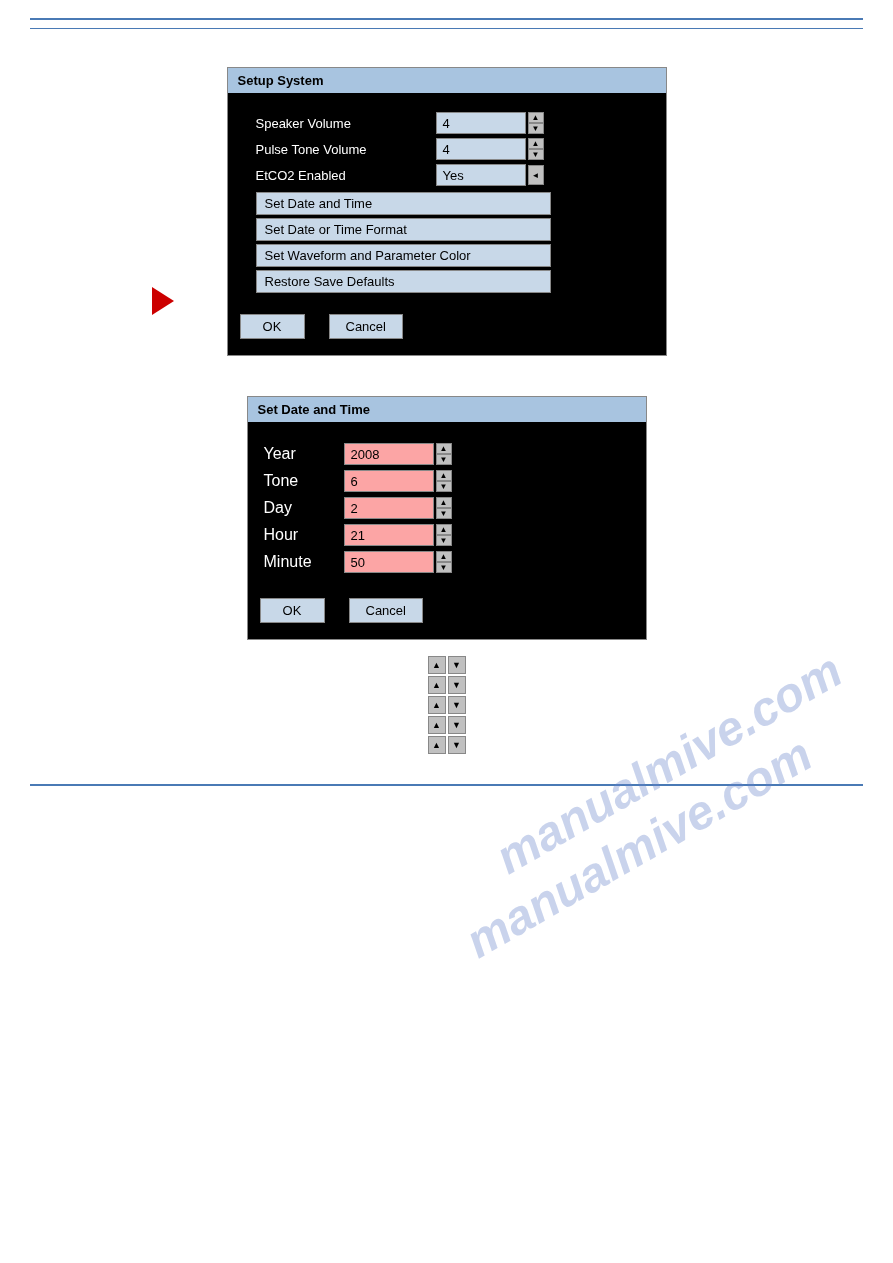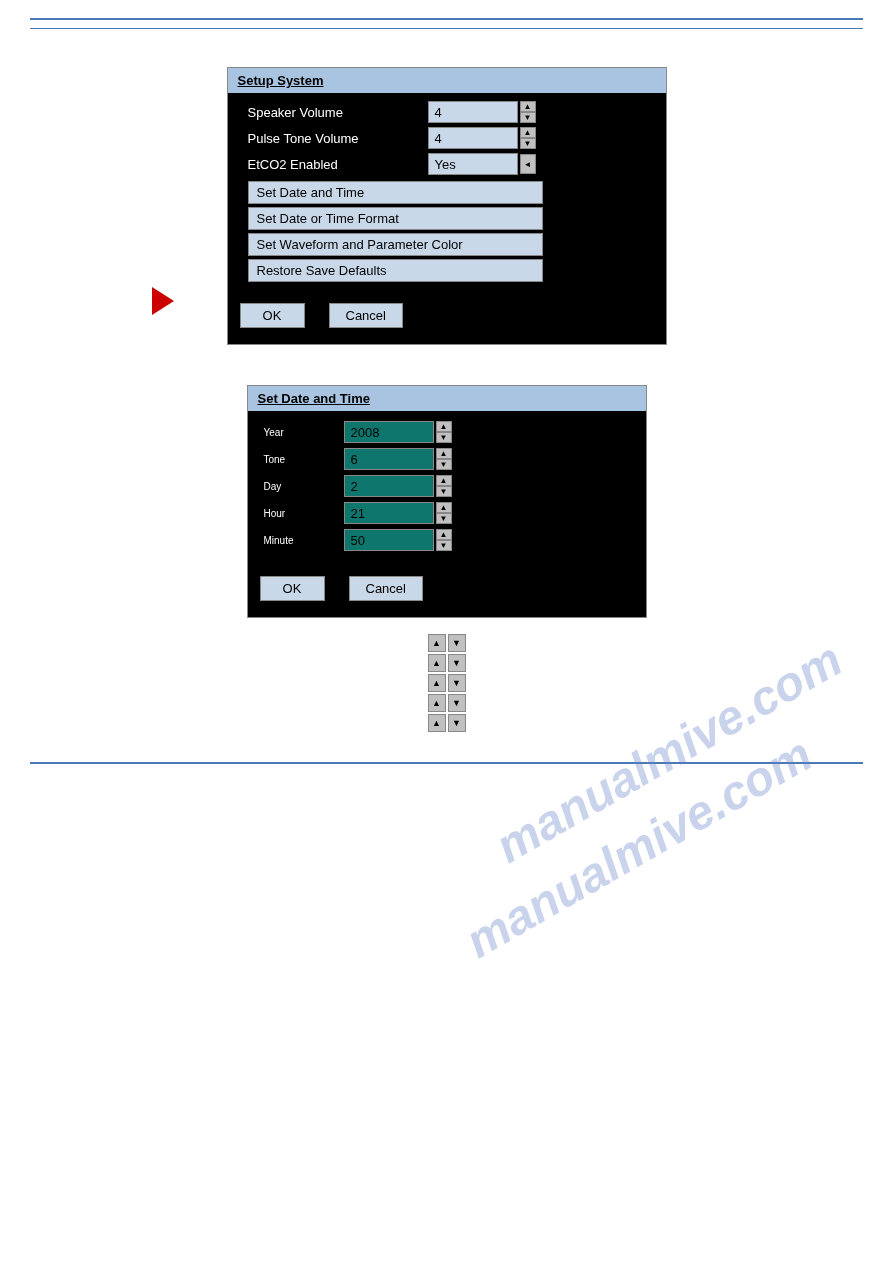--- a/index.html
+++ b/index.html
@@ -36,26 +36,25 @@
       width: 440px;
       padding-bottom: 16px;
     }
 
     .dialog-title-bar {
       background: #a8c4e0;
       padding: 5px 10px;
       font-weight: bold;
       font-size: 13px;
       color: #000;
-      margin-bottom: 0;
-      text-decoration: underline;
+      margin-bottom: 11px;
     }
 
     .dialog-body {
-      padding: 8px 20px;
+      padding: 8px 28px;
     }
 
     .row-field {
       display: flex;
       align-items: center;
       margin-bottom: 4px;
     }
 
     .row-label {
       color: #ffffff;
@@ -169,26 +168,26 @@
 
     .dt-row {
       display: flex;
       align-items: center;
       margin-bottom: 5px;
     }
 
     .dt-label {
       color: #ffffff;
       width: 80px;
-      font-size: 10px;
+      font-size: 16px;
       flex-shrink: 0;
     }
 
     .dt-value {
-      background: #0f766e;
+      background: #fca5a5;
       border: 1px solid #888;
       min-width: 90px;
       padding: 2px 6px;
       font-size: 13px;
       color: #000;
       height: 22px;
       display: flex;
       align-items: center;
     }
 

